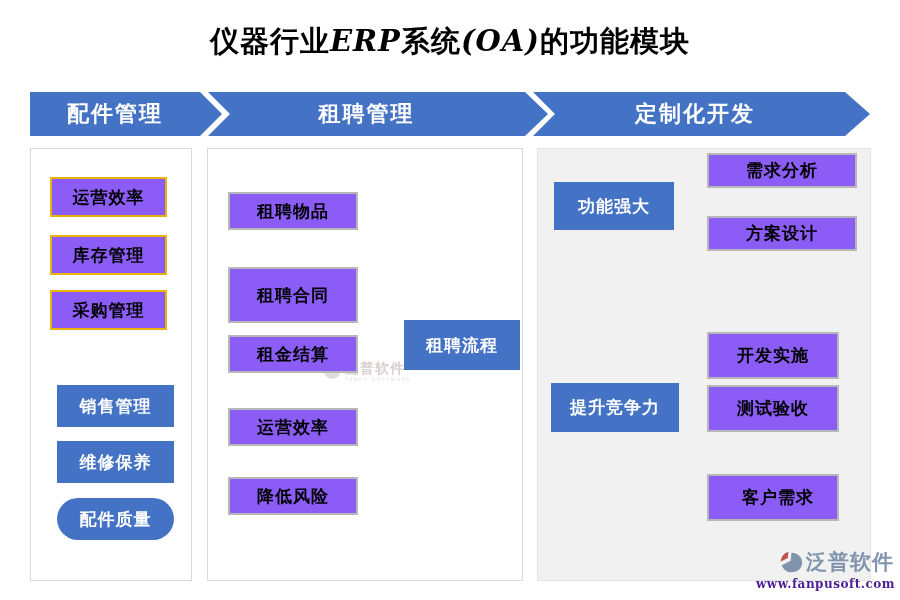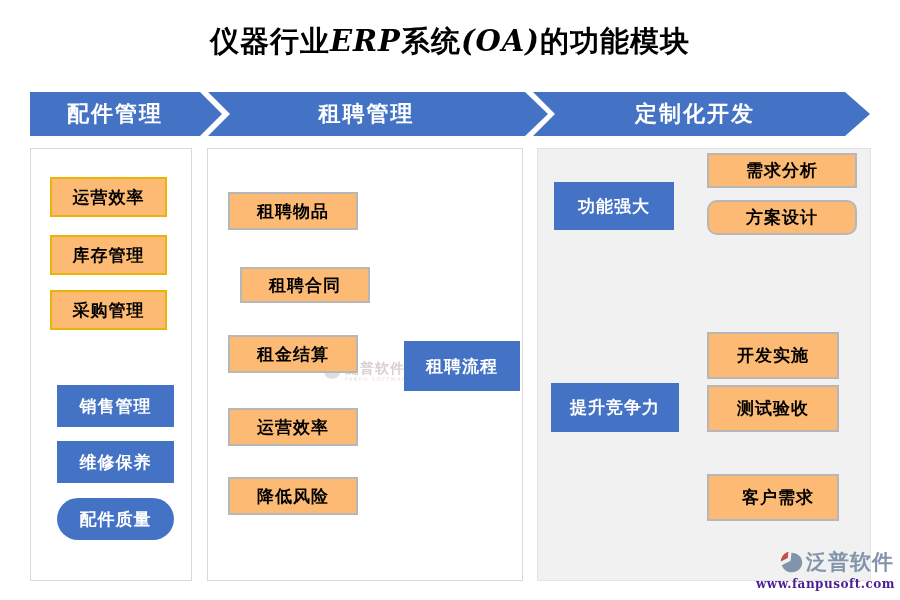--- a/index.html
+++ b/index.html
@@ -24,21 +24,21 @@
     color:#ffffff;font-weight:bold;font-size:22px;letter-spacing:2px;
   }
   
   .panel{top:148px;height:433px;background:#ffffff;border:1px solid #d9d9d9;box-sizing:border-box;}
   #panel-custom{background:#f1f1f1;border:1px solid #e3e3e3;}
   
   .wbox,.bbox{
     box-sizing:border-box;display:flex;align-items:center;justify-content:center;
     font-weight:bold;font-size:17px;letter-spacing:1px;
   }
-  .wbox{background:#fdba74;border:2px solid #eab308;color:#000;}
+  .wbox{background:#8b5cf6;border:2px solid #eab308;color:#000;}
   .wbox.light{border-color:#b7b7b7;}
   .bbox{background:#4472c4;color:#ffffff;border:none;margin-left:7px;}
   
   #watermark{top:361px;left:322px;display:flex;align-items:flex-start;opacity:.5;}
   #watermark .wm-txt{margin-left:3px;line-height:1;}
   #watermark .wm-name{font-size:14px;font-weight:bold;color:#b3a39e;letter-spacing:1px;}
   #watermark .wm-cap{font-size:5px;color:#c7bcb8;letter-spacing:1.5px;margin-top:2px;}
   
   #logo{top:548px;left:756px;width:138px;}
   #logo .row{display:flex;align-items:center;justify-content:flex-end;}
@@ -121,29 +121,29 @@
 </div>
 
 <div class="abs wbox" style="left:50px;top:177px;width:117px;height:40px;">运营效率</div>
 <div class="abs wbox" style="left:50px;top:235px;width:117px;height:40px;">库存管理</div>
 <div class="abs wbox" style="left:50px;top:290px;width:117px;height:40px;">采购管理</div>
 <div class="abs bbox" style="left:50px;top:385px;width:117px;height:42px;">销售管理</div>
 <div class="abs bbox" style="left:50px;top:441px;width:117px;height:42px;">维修保养</div>
 <div class="abs bbox" style="left:50px;top:498px;width:117px;height:42px;border-radius:21px;">配件质量</div>
 
 <div class="abs wbox light" style="left:228px;top:192px;width:130px;height:38px;">租聘物品</div>
-<div class="abs wbox light" style="left:240px;top:267px;width:130px;height:36px;">租聘合同</div>
+<div class="abs wbox light" style="left:228px;top:267px;width:130px;height:56px;">租聘合同</div>
 <div class="abs wbox light" style="left:228px;top:335px;width:130px;height:38px;">租金结算</div>
 <div class="abs wbox light" style="left:228px;top:408px;width:130px;height:38px;">运营效率</div>
 <div class="abs wbox light" style="left:228px;top:477px;width:130px;height:38px;">降低风险</div>
-<div class="abs bbox" style="left:397px;top:341px;width:116px;height:50px;">租聘流程</div>
+<div class="abs bbox" style="left:397px;top:320px;width:116px;height:50px;">租聘流程</div>
 
 <div class="abs bbox" style="left:547px;top:182px;width:120px;height:48px;">功能强大</div>
 <div class="abs wbox light" style="left:707px;top:153px;width:150px;height:35px;">需求分析</div>
-<div class="abs wbox light" style="left:707px;top:200px;width:150px;height:35px;border-radius:10px;">方案设计</div>
+<div class="abs wbox light" style="left:707px;top:216px;width:150px;height:35px;">方案设计</div>
 <div class="abs bbox" style="left:544px;top:383px;width:128px;height:49px;">提升竞争力</div>
 <div class="abs wbox light" style="left:707px;top:332px;width:132px;height:47px;">开发实施</div>
 <div class="abs wbox light" style="left:707px;top:385px;width:132px;height:47px;">测试验收</div>
 <div class="abs wbox light" style="left:707px;top:474px;width:132px;height:47px;padding-left:10px;">客户需求</div>
 
 <div id="logo" class="abs">
   <div class="row">
     <svg width="25" height="25" viewBox="0 0 28 28">
       <path d="M11 2 C6 3 2 8 2 13 L10 9 C10 6 10 4 11 2 Z" fill="#c0504d"></path>
       <path d="M14 3 C21 3 26 8 26 14 C26 20 21 25 14 25 C9 25 5 22 3 17 L13 12 Z" fill="#8294ac"></path>

